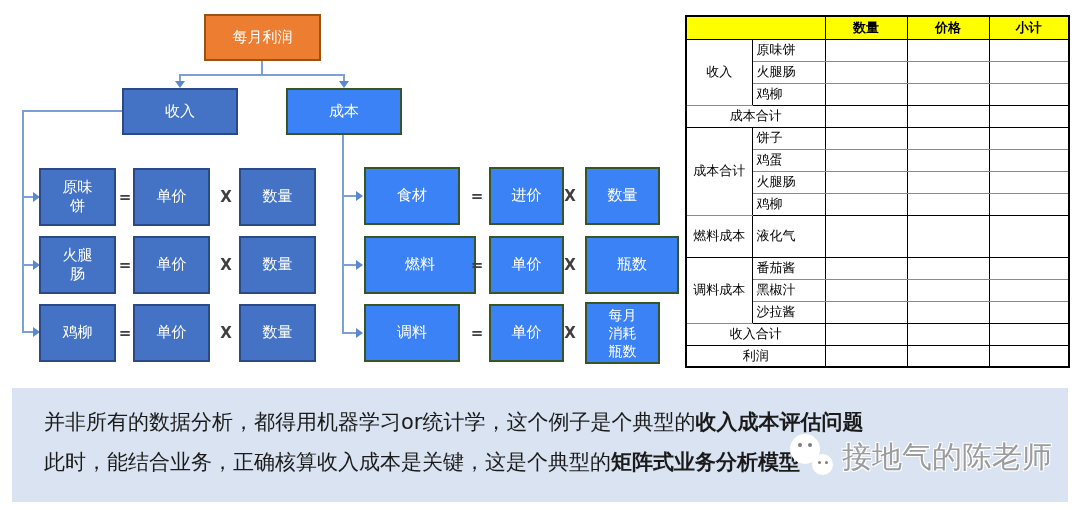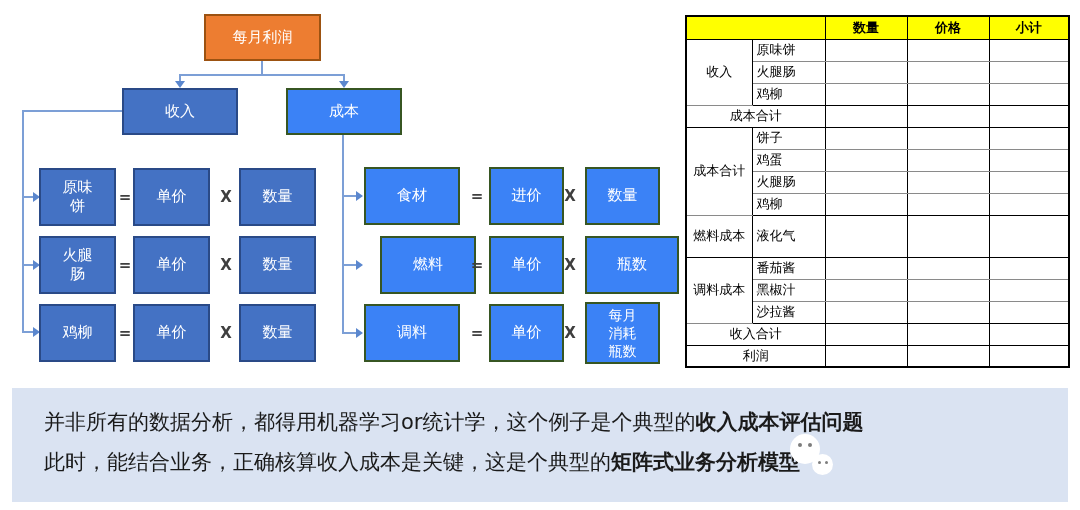--- a/index.html
+++ b/index.html
@@ -108,21 +108,21 @@
     <div class="box blue" style="left:133px;top:304px;width:77px;height:58px;">单价</div>
     <div class="op" style="left:217px;top:304px;">X</div>
     <div class="box blue" style="left:239px;top:304px;width:77px;height:58px;">数量</div>
 
     <div class="box green" style="left:364px;top:167px;width:96px;height:58px;">食材</div>
     <div class="op" style="left:468px;top:167px;">=</div>
     <div class="box green" style="left:489px;top:167px;width:75px;height:58px;">进价</div>
     <div class="op" style="left:561px;top:167px;">X</div>
     <div class="box green" style="left:585px;top:167px;width:75px;height:58px;">数量</div>
 
-    <div class="box green" style="left:364px;top:236px;width:96px;height:58px;margin-left:16px;">燃料</div>
+    <div class="box green" style="left:364px;top:236px;width:112px;height:58px;">燃料</div>
     <div class="op" style="left:468px;top:236px;">=</div>
     <div class="box green" style="left:489px;top:236px;width:75px;height:58px;">单价</div>
     <div class="op" style="left:561px;top:236px;">X</div>
     <div class="box green" style="left:585px;top:236px;width:94px;height:58px;">瓶数</div>
 
     <div class="box green" style="left:364px;top:304px;width:96px;height:58px;">调料</div>
     <div class="op" style="left:468px;top:304px;">=</div>
     <div class="box green" style="left:489px;top:304px;width:75px;height:58px;">单价</div>
     <div class="op" style="left:561px;top:304px;">X</div>
     <div class="box green" style="left:585px;top:302px;width:75px;height:62px;font-size:14px;">每月消耗瓶数</div>
@@ -247,15 +247,16 @@
     <div class="wm-icon">
       <div class="wm-big">
           <span class="eye e1"></span>
           <span class="eye e2"></span>
         </div>
       <div class="wm-small">
           <span class="eye e1"></span>
           <span class="eye e2"></span>
         </div>
     </div>
+    <div class="wm-text">接地气的陈老师</div>
   </div>
 
 </div>
 
 </body></html>

